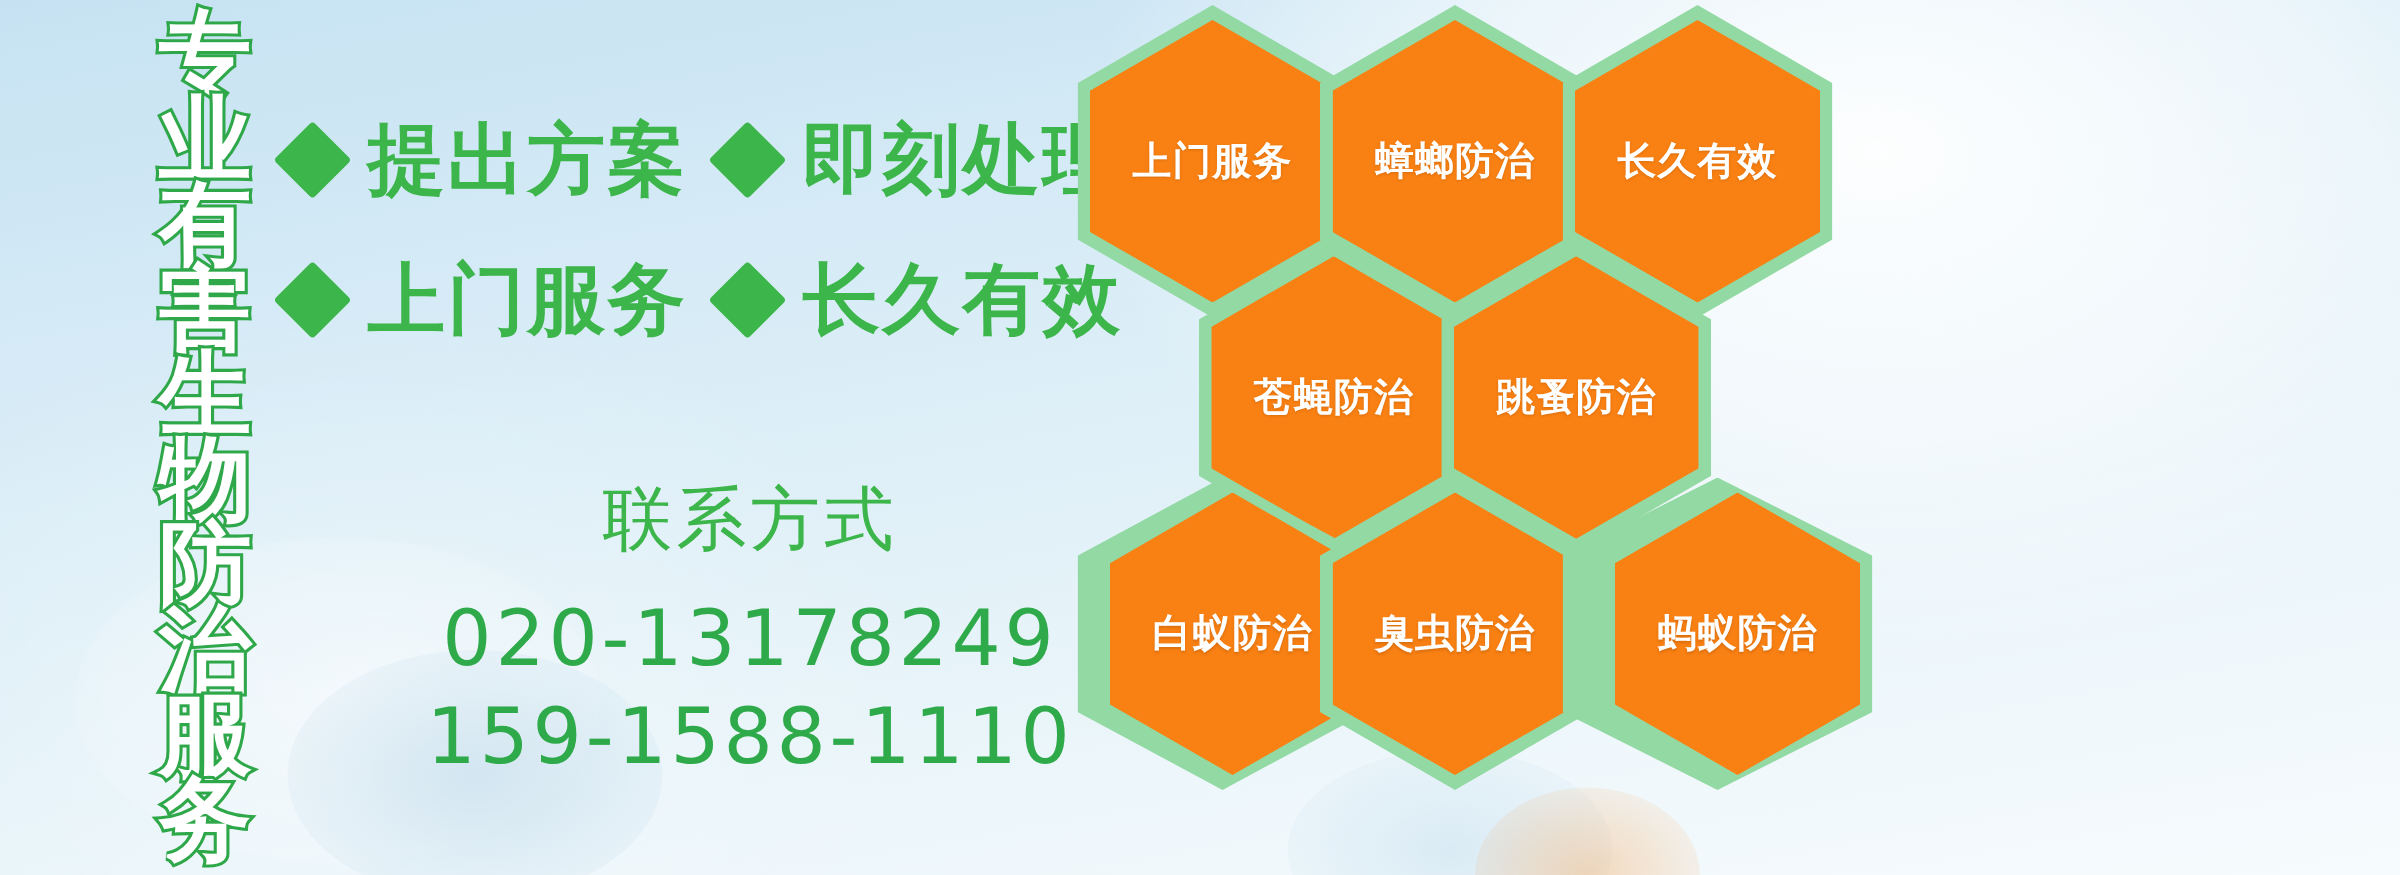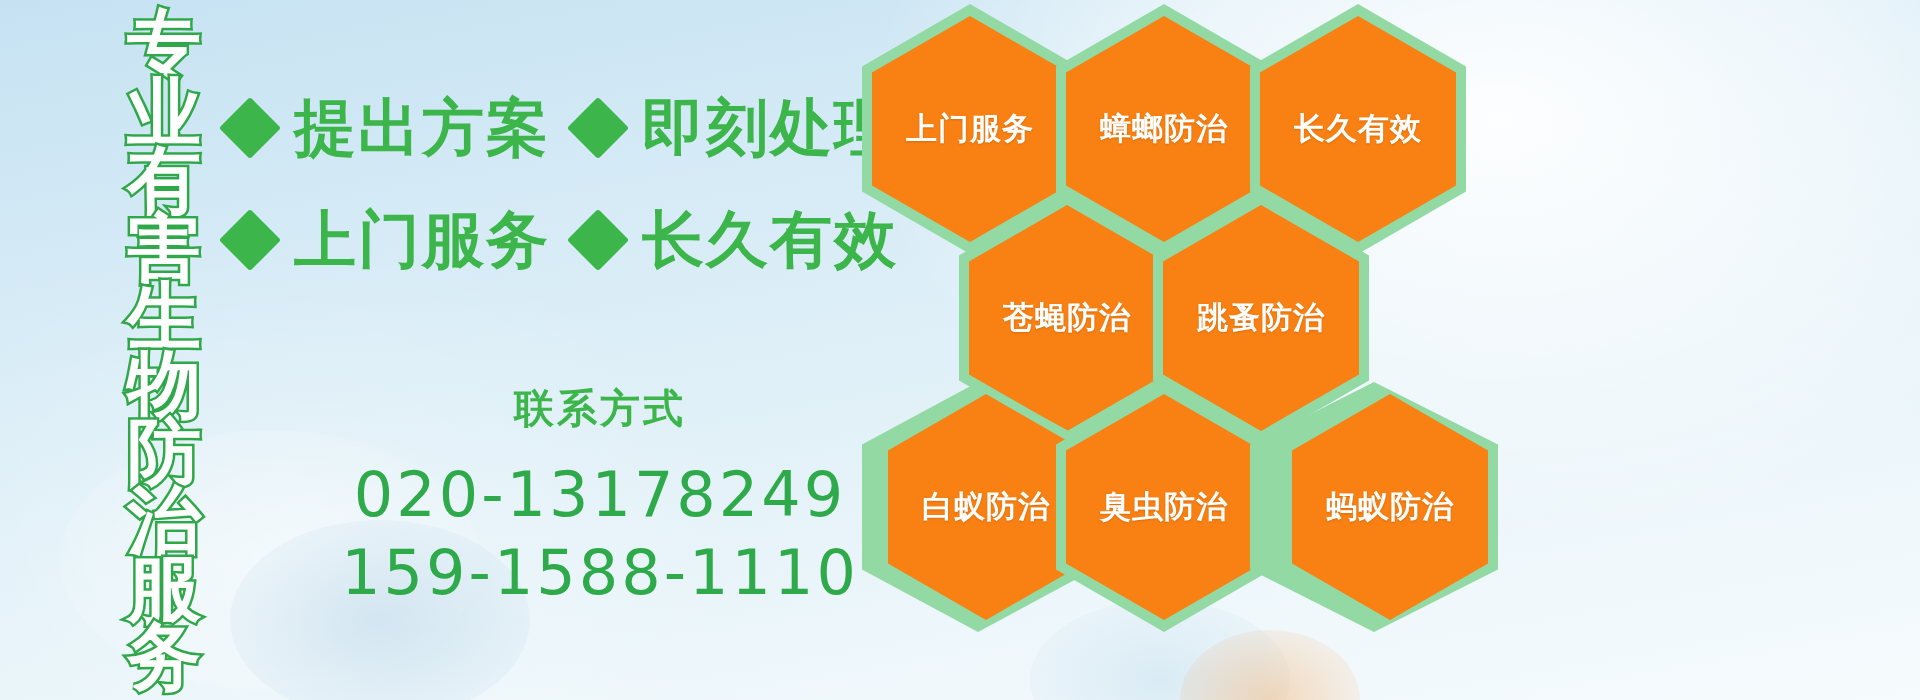--- a/index.html
+++ b/index.html
@@ -43,21 +43,21 @@
   }
   .bullet-text{
     font-size:62px;font-weight:bold;color:#3cb54a;white-space:nowrap;
     letter-spacing:2px;margin-right:26px;line-height:1;
   }
   .bullet-row .diamond:nth-of-type(2){margin-left:4px;}
 
   
   .contact{position:absolute;left:300px;top:388px;width:600px;text-align:center;}
   .contact-title{
-    font-size:40px;font-weight:bold;color:#3cb54a;letter-spacing:3px;
+    font-size:56px;font-weight:normal;color:#3cb54a;letter-spacing:3px;
     line-height:1;margin-bottom:28px;
   }
   .contact-phone{
     font-size:62px;color:#2faa4a;letter-spacing:3px;line-height:1.26;
     font-weight:normal;font-family:"DejaVu Sans","Liberation Sans",sans-serif;
   }
 
   
   .honeycomb{position:absolute;left:862px;top:-4px;width:1058px;height:704px;}
   .hex{

